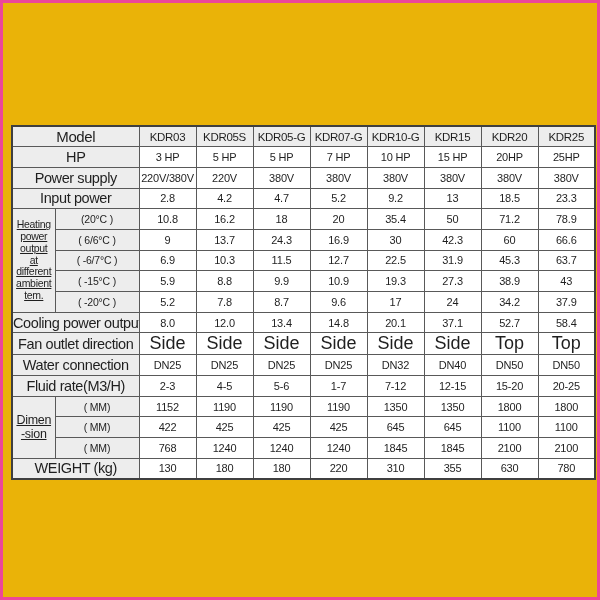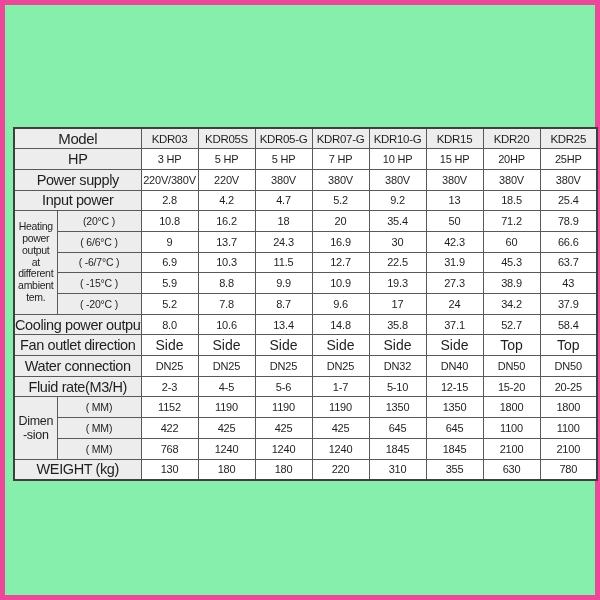--- a/index.html
+++ b/index.html
@@ -5,22 +5,22 @@
   html, body {
     margin: 0; padding: 0;
     width: 600px; height: 600px;
     background: #ffffff;
     font-family: "Liberation Sans", sans-serif;
   }
   .canvas {
     position: relative;
     width: 600px; height: 600px;
     box-sizing: border-box;
-    border: 5px solid #ec4899;
-    background: #86efac;
+    border: 3px solid #ec4899;
+    background: #eab308;
   }
   table.spec {
     position: absolute;
     left: 8px; top: 122px;
     width: 584px; height: 353px;
     border-collapse: collapse;
     table-layout: fixed;
     border: 2px solid #3f3f3f;
   }
   .spec tr { height: 20.7px; }
@@ -40,30 +40,31 @@
     font-size: 14.5px;
     letter-spacing: -0.4px;
   }
   .spec tr.hdr td { background: #ededed; }
   .spec tr.hdr td.lbl { font-size: 15px; }
   .spec tr.hdr td.val { font-size: 11.5px; letter-spacing: -0.3px; }
   .spec td.grp {
     background: #ededed;
     white-space: pre-line;
     letter-spacing: -0.3px;
+    text-decoration: underline;
   }
   .spec td.grp.heating { font-size: 10.5px; line-height: 1.12; }
   .spec td.grp.dim     { font-size: 12.5px; line-height: 1.15; }
   .spec td.sub {
     background: #ededed;
     font-size: 10.5px;
     letter-spacing: -0.2px;
   }
   .spec td.val { letter-spacing: -0.2px; }
-  .spec td.val.big { font-size: 14px; letter-spacing: 0; }
+  .spec td.val.big { font-size: 18px; letter-spacing: 0; }
 </style>
 </head>
 <body>
 
 <div class="canvas">
   <table class="spec">
     <colgroup>
       <col style="width:43px">
         <col style="width:84px">
       <col style="width:57px">
@@ -111,21 +112,21 @@
         </tr>
         <tr>
           <td colspan="2" class="lbl">Input power</td>
           <td class="val">2.8</td>
           <td class="val">4.2</td>
           <td class="val">4.7</td>
           <td class="val">5.2</td>
           <td class="val">9.2</td>
           <td class="val">13</td>
           <td class="val">18.5</td>
-          <td class="val">25.4</td>
+          <td class="val">23.3</td>
         </tr>
         <tr>
           <td rowspan="5" class="grp heating">Heating
 power
 output
 at
 different
 ambient
 tem.</td>
           <td class="sub">(20°C )</td>
@@ -178,24 +179,24 @@
           <td class="val">8.7</td>
           <td class="val">9.6</td>
           <td class="val">17</td>
           <td class="val">24</td>
           <td class="val">34.2</td>
           <td class="val">37.9</td>
         </tr>
         <tr>
           <td colspan="2" class="lbl">Cooling power output</td>
           <td class="val">8.0</td>
-          <td class="val">10.6</td>
+          <td class="val">12.0</td>
           <td class="val">13.4</td>
           <td class="val">14.8</td>
-          <td class="val">35.8</td>
+          <td class="val">20.1</td>
           <td class="val">37.1</td>
           <td class="val">52.7</td>
           <td class="val">58.4</td>
         </tr>
         <tr>
           <td colspan="2" class="lbl">Fan outlet direction</td>
           <td class="val big">Side</td>
           <td class="val big">Side</td>
           <td class="val big">Side</td>
           <td class="val big">Side</td>
@@ -214,21 +215,21 @@
           <td class="val">DN40</td>
           <td class="val">DN50</td>
           <td class="val">DN50</td>
         </tr>
         <tr>
           <td colspan="2" class="lbl">Fluid rate(M3/H)</td>
           <td class="val">2-3</td>
           <td class="val">4-5</td>
           <td class="val">5-6</td>
           <td class="val">1-7</td>
-          <td class="val">5-10</td>
+          <td class="val">7-12</td>
           <td class="val">12-15</td>
           <td class="val">15-20</td>
           <td class="val">20-25</td>
         </tr>
         <tr>
           <td rowspan="3" class="grp dim">Dimen
 -sion</td>
           <td class="sub">( MM)</td>
           <td class="val">1152</td>
           <td class="val">1190</td>

